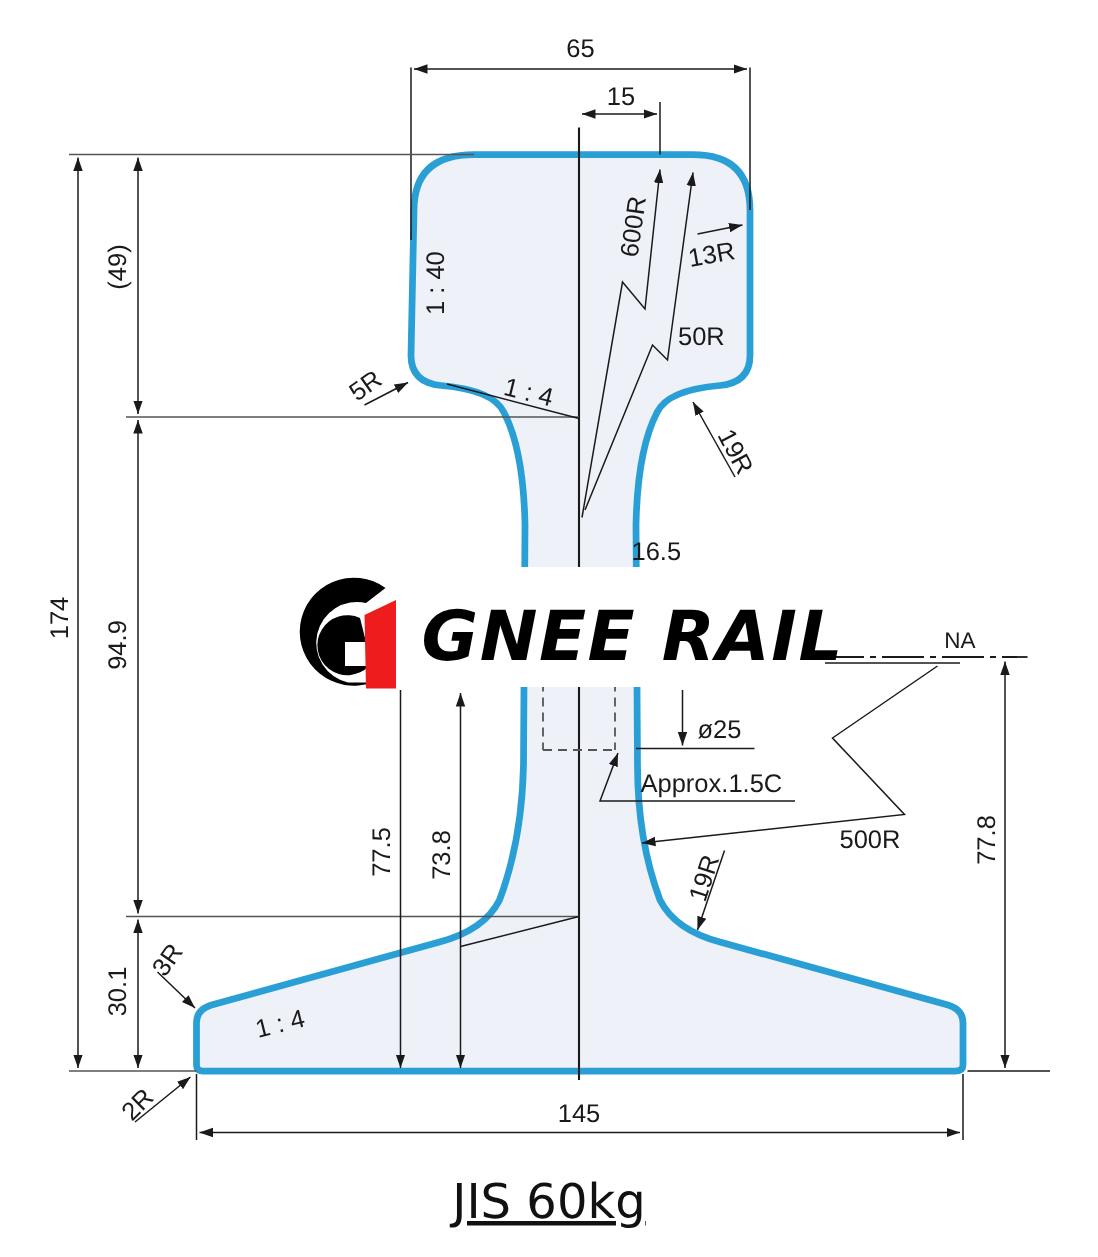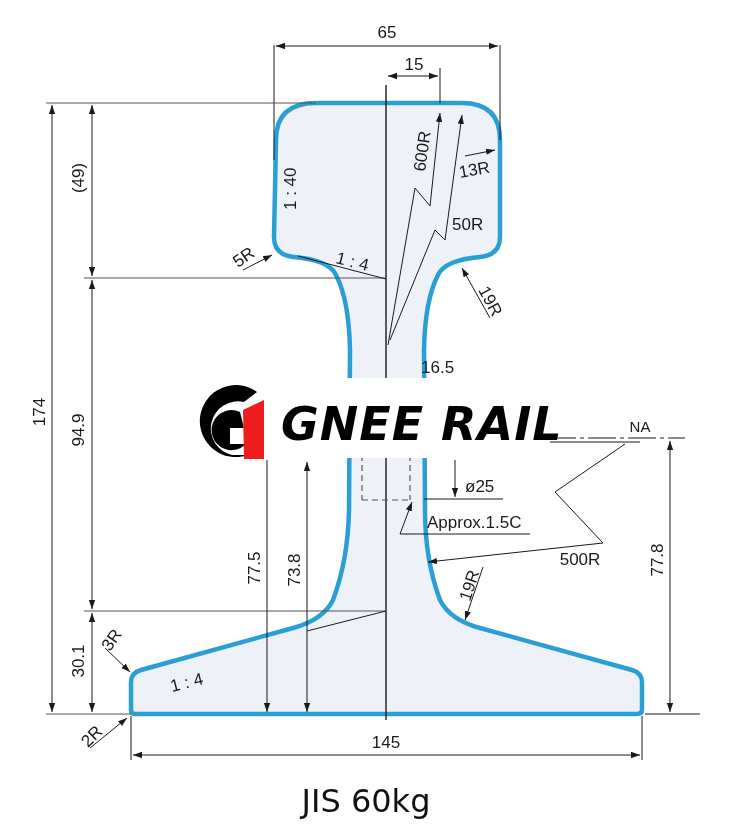--- a/index.html
+++ b/index.html
@@ -1,21 +1,21 @@
 <!DOCTYPE html>
 <html><head>
 <meta charset="utf-8">
 <style>
   html, body { margin: 0; padding: 0; background: #ffffff; }
   body { width: 732px; height: 838px; position: relative; overflow: hidden; }
   svg { position: absolute; left: 0; top: 0; }
   .dim { font-family: "Liberation Sans", sans-serif; font-size: 17px; fill: #1a1a1a; }
   .logo-text { font-family: "DejaVu Sans", sans-serif; font-weight: bold; font-style: italic; font-size: 46px; fill: #000; letter-spacing: 1px; }
   .caption { position: absolute; left: 0; width: 732px; top: 782px; text-align: center;
-             font-family: "DejaVu Sans", sans-serif; font-size: 32px; color: #111; }
+             font-family: "DejaVu Sans", sans-serif; font-size: 32px; color: #111; text-decoration: underline; }
 </style>
 </head>
 <body>
 
 <svg width="732" height="838" viewBox="0 0 732 838">
   <defs>
     <marker id="arr" viewBox="0 0 10 10" refX="10" refY="5" markerWidth="9" markerHeight="9" orient="auto-start-reverse">
       <path d="M0,1.5 L10,5 L0,8.5 z" fill="#1a1a1a"></path>
     </marker>
   </defs>

